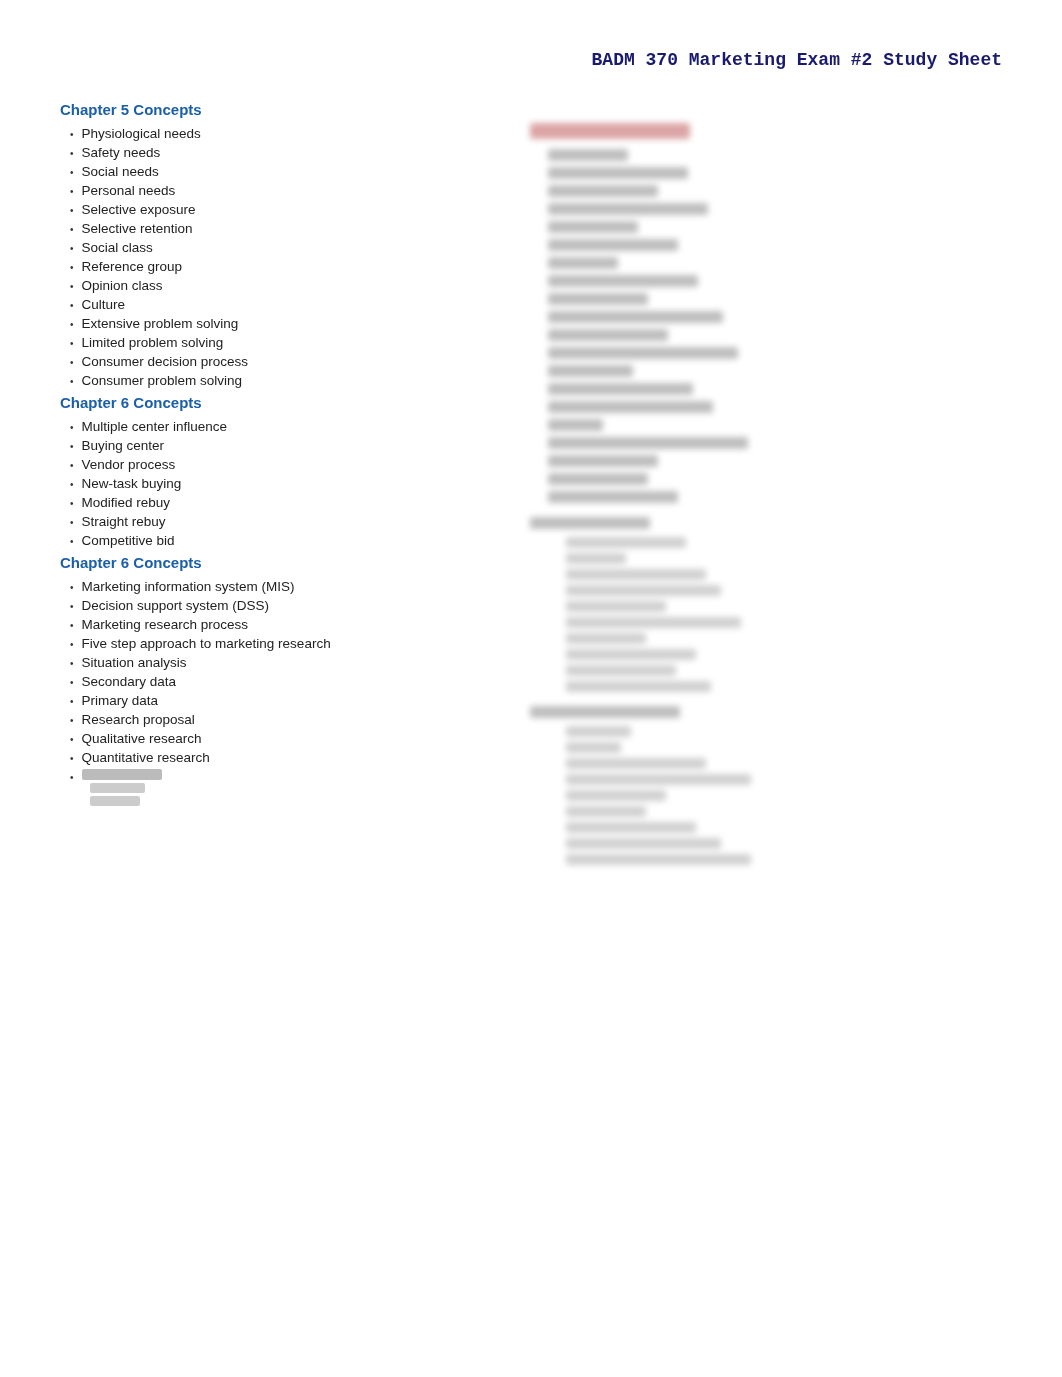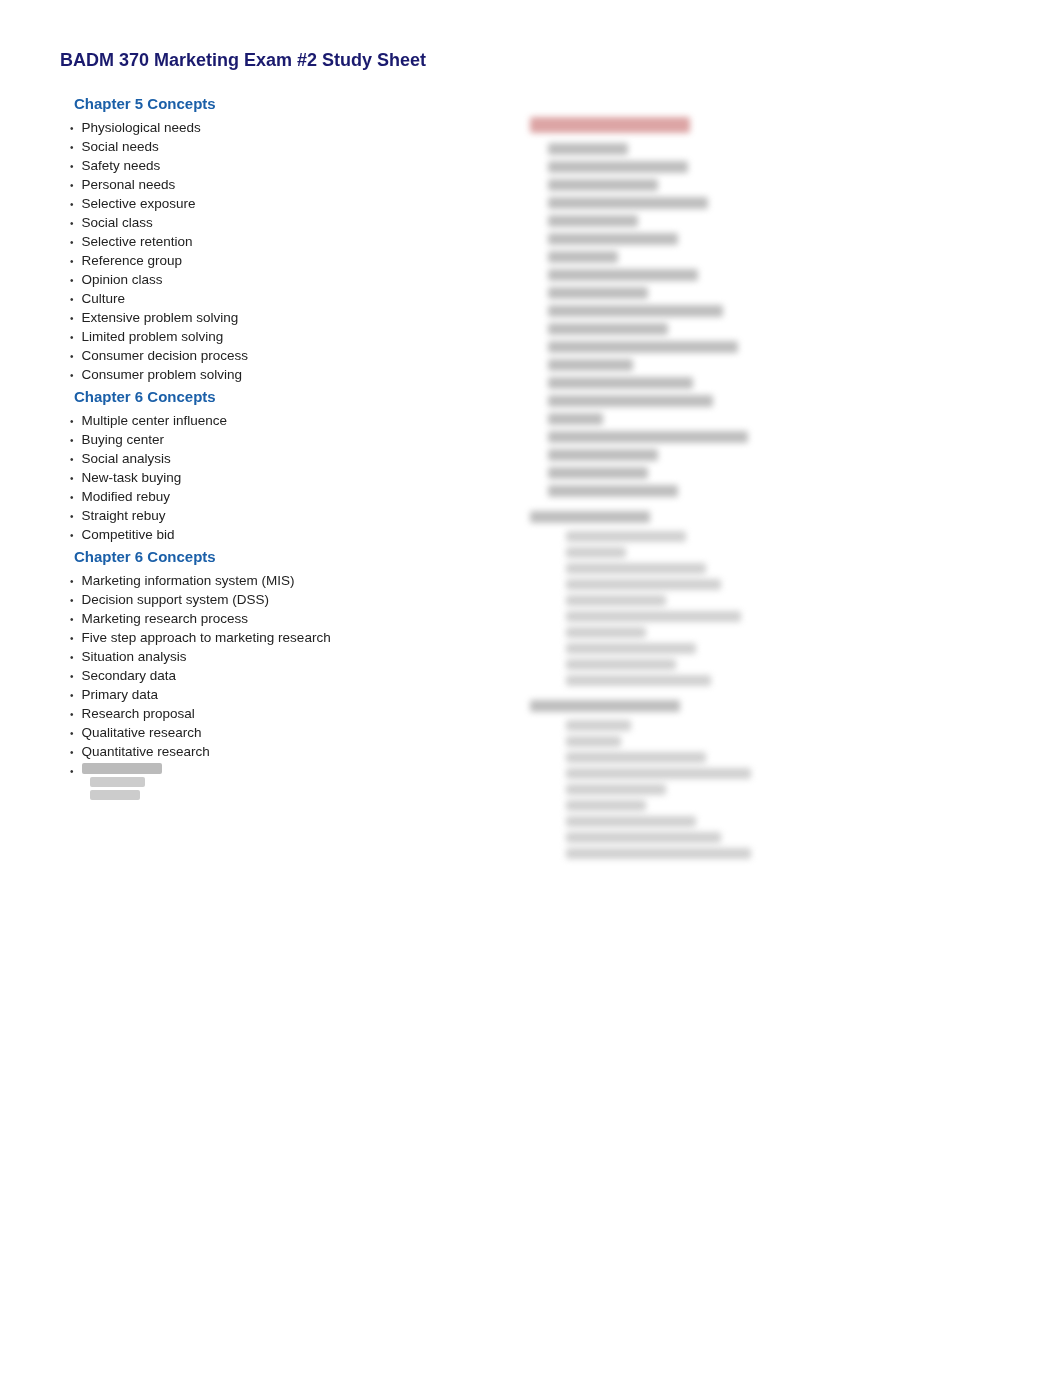--- a/index.html
+++ b/index.html
@@ -12,26 +12,27 @@
       font-family: Arial, sans-serif;
       background: #ffffff;
       color: #222222;
       font-size: 14px;
       width: 1062px;
       min-height: 1377px;
       padding: 40px 60px;
     }
 
     .page-title {
-      text-align: left;
+      text-align: right;
       font-size: 18px;
       font-weight: bold;
       color: #1a1a6e;
-      margin-bottom: 24px;
+      margin-bottom: 31px;
       margin-top: 10px;
+      font-family: Liberation Mono, monospace;
     }
 
     .two-column {
       display: flex;
       gap: 40px;
     }
 
     .left-column {
       flex: 0 0 430px;
     }
@@ -45,21 +46,20 @@
     .chapter-heading {
       color: #1a5fa8;
       font-size: 15px;
       font-weight: bold;
       margin-bottom: 8px;
       margin-top: 22px;
     }
 
     .chapter-heading:first-child {
       margin-top: 0;
-      margin-left: 14px;
     }
 
     ul {
       list-style: none;
       padding-left: 10px;
       margin-bottom: 6px;
     }
 
     ul li {
       display: flex;
@@ -147,36 +147,36 @@
 
     <div class="left-column">
 
       <div>
         <h2 class="chapter-heading">Chapter 5 Concepts</h2>
         <ul>
           <li>
               <span>Physiological needs</span>
             </li>
           <li>
+              <span>Safety needs</span>
+            </li>
+          <li>
               <span>Social needs</span>
             </li>
           <li>
-              <span>Safety needs</span>
-            </li>
-          <li>
               <span>Personal needs</span>
             </li>
           <li>
               <span>Selective exposure</span>
             </li>
           <li>
+              <span>Selective retention</span>
+            </li>
+          <li>
               <span>Social class</span>
-            </li>
-          <li>
-              <span>Selective retention</span>
             </li>
           <li>
               <span>Reference group</span>
             </li>
           <li>
               <span>Opinion class</span>
             </li>
           <li>
               <span>Culture</span>
             </li>
@@ -198,21 +198,21 @@
       <div>
         <h2 class="chapter-heading">Chapter 6 Concepts</h2>
         <ul>
           <li>
               <span>Multiple center influence</span>
             </li>
           <li>
               <span>Buying center</span>
             </li>
           <li>
-              <span>Social analysis</span>
+              <span>Vendor process</span>
             </li>
           <li>
               <span>New-task buying</span>
             </li>
           <li>
               <span>Modified rebuy</span>
             </li>
           <li>
               <span>Straight rebuy</span>
             </li>

